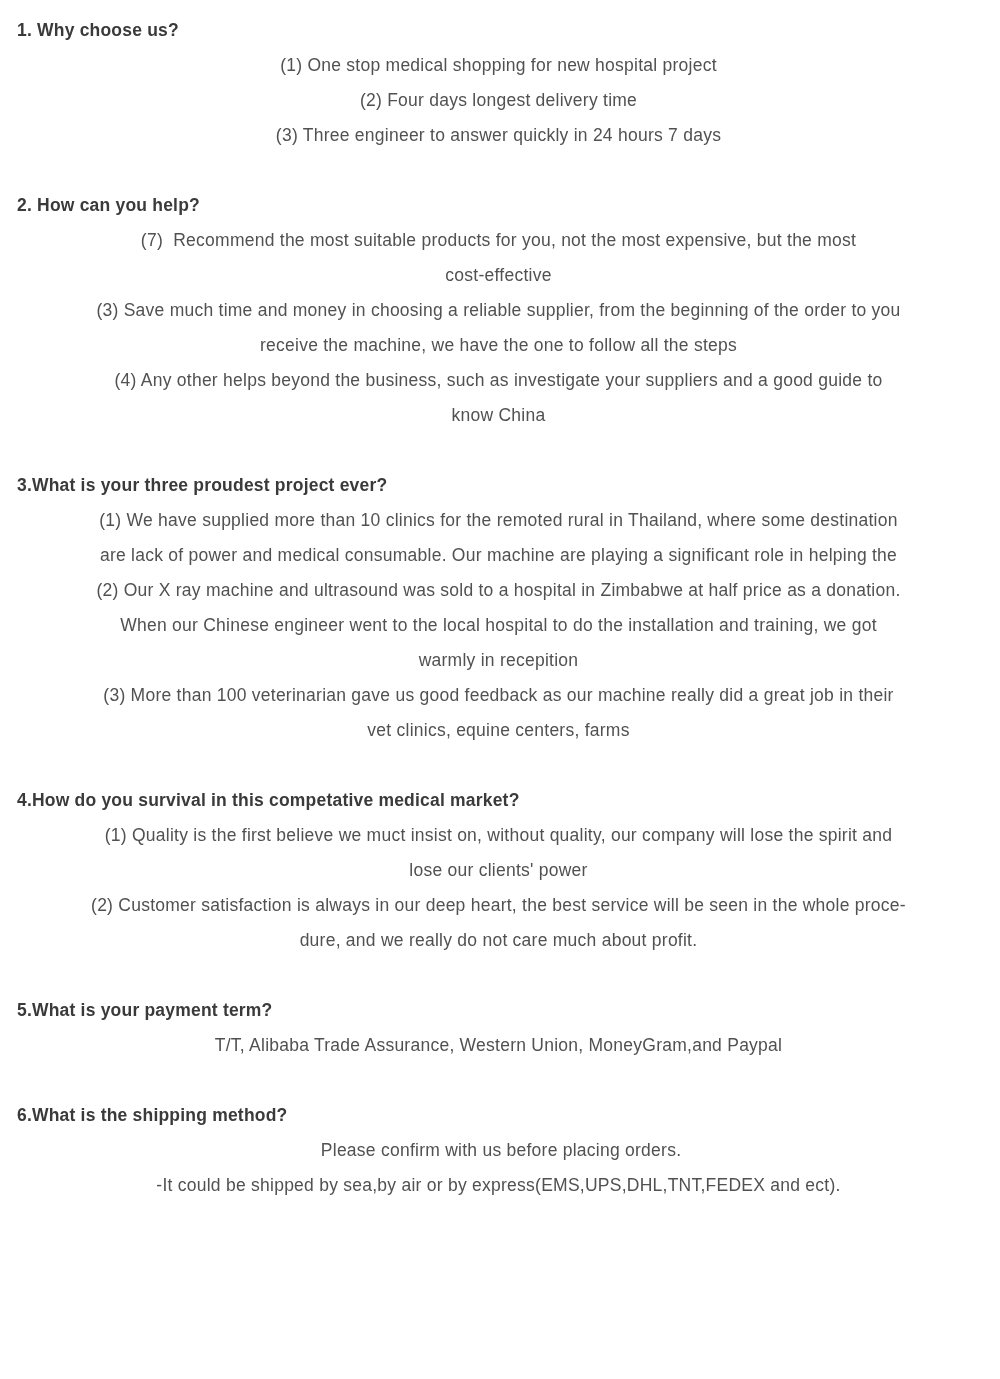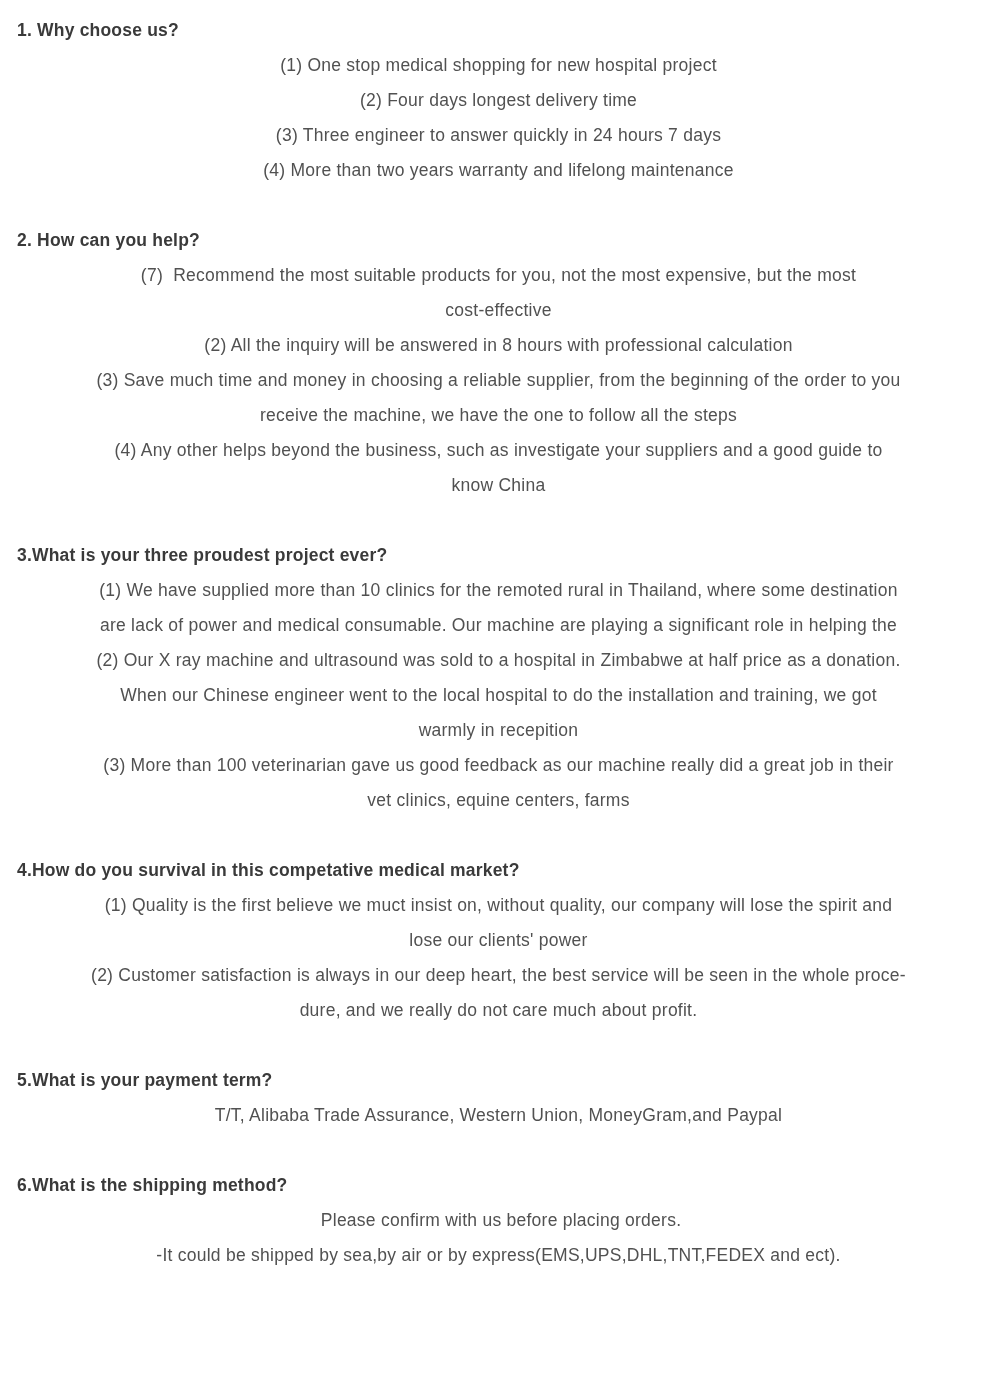--- a/index.html
+++ b/index.html
@@ -38,28 +38,26 @@
 </head>
 <body>
 
 <div class="faq">
 
   <div class="faq-section">
     <div class="faq-heading">1. Why choose us?</div>
     <div class="faq-line">(1) One stop medical shopping for new hospital project</div>
     <div class="faq-line">(2) Four days longest delivery time</div>
     <div class="faq-line">(3) Three engineer to answer quickly in 24 hours 7 days</div>
-    <div class="faq-line">(4) More than two years warranty and lifelong maintenance</div>
   </div>
 
   <div class="faq-section">
     <div class="faq-heading">2. How can you help?</div>
     <div class="faq-line">(7)  Recommend the most suitable products for you, not the most expensive, but the most</div>
     <div class="faq-line">cost-effective</div>
-    <div class="faq-line">(2) All the inquiry will be answered in 8 hours with professional calculation</div>
     <div class="faq-line">(3) Save much time and money in choosing a reliable supplier, from the beginning of the order to you</div>
     <div class="faq-line">receive the machine, we have the one to follow all the steps</div>
     <div class="faq-line">(4) Any other helps beyond the business, such as investigate your suppliers and a good guide to</div>
     <div class="faq-line">know China</div>
   </div>
 
   <div class="faq-section">
     <div class="faq-heading">3.What is your three proudest project ever?</div>
     <div class="faq-line">(1) We have supplied more than 10 clinics for the remoted rural in Thailand, where some destination</div>
     <div class="faq-line">are lack of power and medical consumable. Our machine are playing a significant role in helping the</div>

